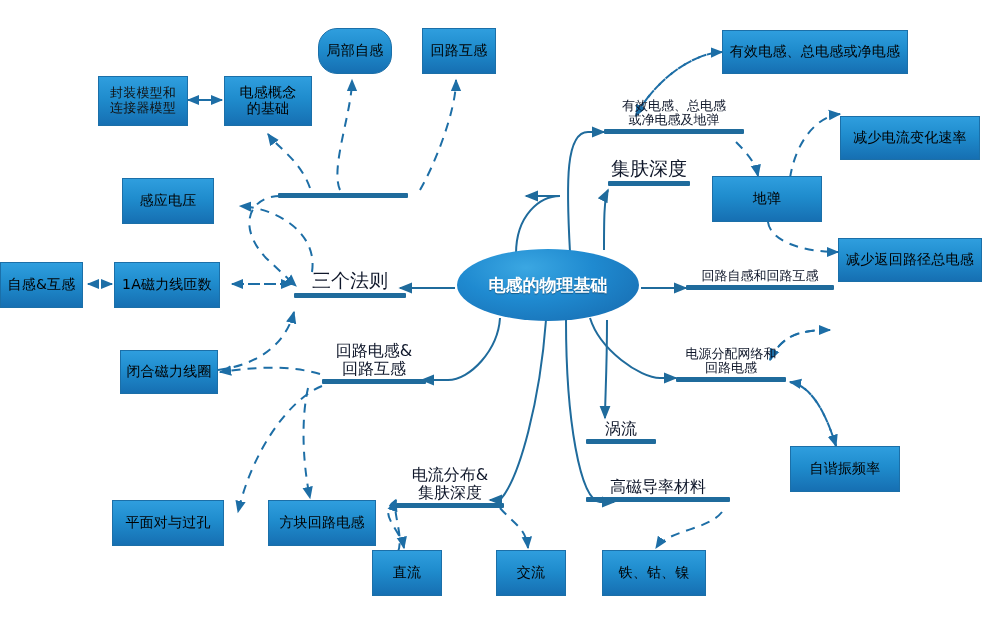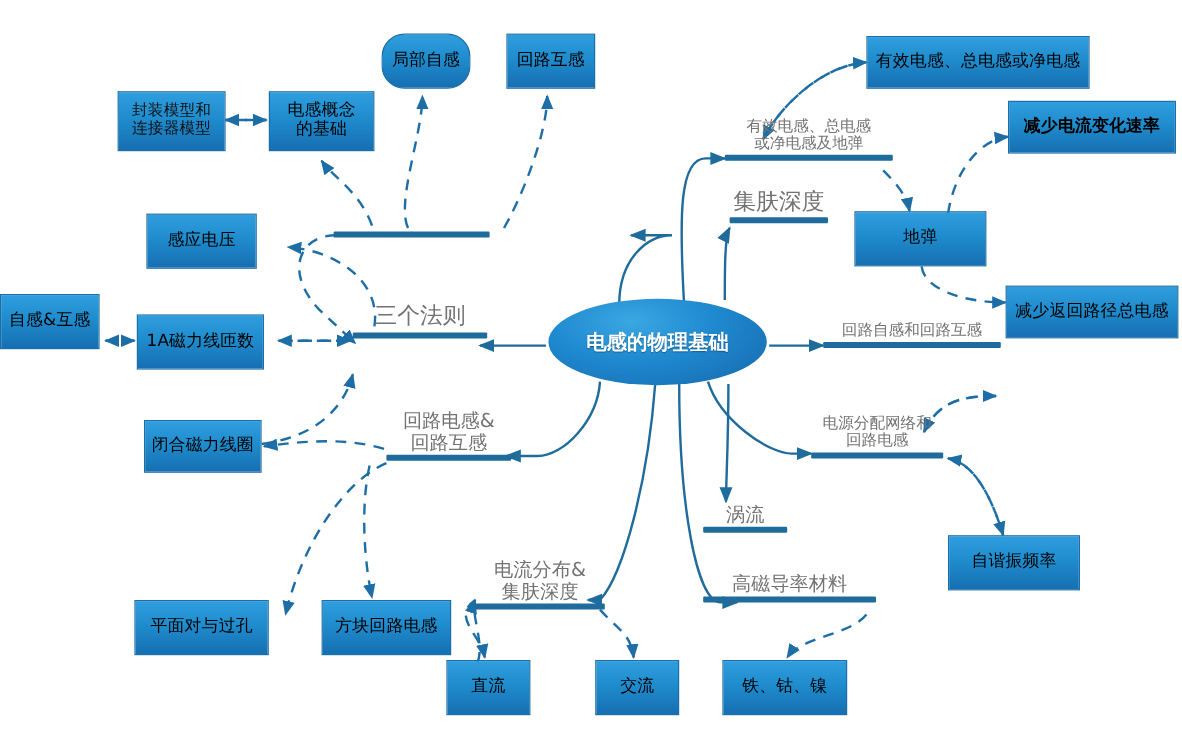--- a/index.html
+++ b/index.html
@@ -31,21 +31,21 @@
   }
 
   
   .branch{position:absolute;}
   .branch .bar{
     position:absolute;left:0;bottom:0;height:5px;
     background:#1f6b9c;border-radius:1px;
   }
   .branch .blabel{
     position:absolute;left:0;bottom:7px;width:100%;
-    text-align:center;color:#737373;white-space:pre-line;line-height:1.08;
+    text-align:center;color:#0f172a;white-space:pre-line;line-height:1.08;
   }
   .b-lg .blabel{font-size:19px;}
   .b-md .blabel{font-size:16px;}
   .b-sm .blabel{font-size:13px;}
 
   
   #core{
     position:absolute;
     left:457px;top:249px;width:182px;height:72px;
     border-radius:50%;
@@ -147,21 +147,21 @@
       <path d="M768,222 C770,240 800,252 838,252" marker-end="url(#ah)"></path>
     </g>
   </svg>
 
   <div id="core">电感的物理基础</div>
 
   <div class="branch b-lg" style="left:278px;top:164px;width:130px;height:34px;">
     <div class="bar" style="width:130px;"></div>
   </div>
 
-  <div class="branch b-lg" style="left:294px;top:248px;width:112px;height:34px;font-family:Liberation Serif, serif;">
+  <div class="branch b-lg" style="left:294px;top:264px;width:112px;height:34px;">
     <div class="blabel">三个法则</div>
     <div class="bar" style="width:112px;"></div>
   </div>
 
   <div class="branch b-md" style="left:322px;top:340px;width:104px;height:44px;">
     <div class="blabel">回路电感&amp;
 回路互感</div>
     <div class="bar" style="width:104px;"></div>
   </div>
 
@@ -203,27 +203,27 @@
     <div class="bar" style="width:82px;"></div>
   </div>
 
   <div class="node" style="left:98px;top:76px;width:90px;height:50px;font-size:13px;color:#111;">封装模型和
 连接器模型</div>
   <div class="node" style="left:224px;top:76px;width:88px;height:50px;">电感概念
 的基础</div>
   <div class="node" style="left:318px;top:28px;width:74px;height:46px;border-radius:19px;">局部自感</div>
   <div class="node" style="left:422px;top:28px;width:74px;height:46px;">回路互感</div>
   <div class="node" style="left:122px;top:178px;width:92px;height:46px;">感应电压</div>
-  <div class="node" style="left:0px;top:245px;width:83px;height:46px;">自感&amp;互感</div>
+  <div class="node" style="left:0px;top:262px;width:83px;height:46px;">自感&amp;互感</div>
   <div class="node" style="left:114px;top:262px;width:106px;height:46px;">1A磁力线匝数</div>
   <div class="node" style="left:120px;top:350px;width:98px;height:44px;">闭合磁力线圈</div>
   <div class="node" style="left:112px;top:500px;width:112px;height:46px;">平面对与过孔</div>
   <div class="node" style="left:268px;top:500px;width:108px;height:46px;">方块回路电感</div>
   <div class="node" style="left:372px;top:550px;width:70px;height:46px;">直流</div>
   <div class="node" style="left:496px;top:550px;width:70px;height:46px;">交流</div>
   <div class="node" style="left:602px;top:550px;width:104px;height:46px;">铁、钴、镍</div>
   <div class="node" style="left:790px;top:446px;width:110px;height:46px;">自谐振频率</div>
   <div class="node" style="left:722px;top:30px;width:186px;height:44px;">有效电感、总电感或净电感</div>
-  <div class="node" style="left:840px;top:84px;width:140px;height:44px;font-weight:bold;">减少电流变化速率</div>
+  <div class="node" style="left:840px;top:116px;width:140px;height:44px;">减少电流变化速率</div>
   <div class="node" style="left:712px;top:176px;width:110px;height:46px;">地弹</div>
   <div class="node" style="left:838px;top:222px;width:144px;height:44px;margin-top:16px;">减少返回路径总电感</div>
 
 </div>
 
 </body></html>

